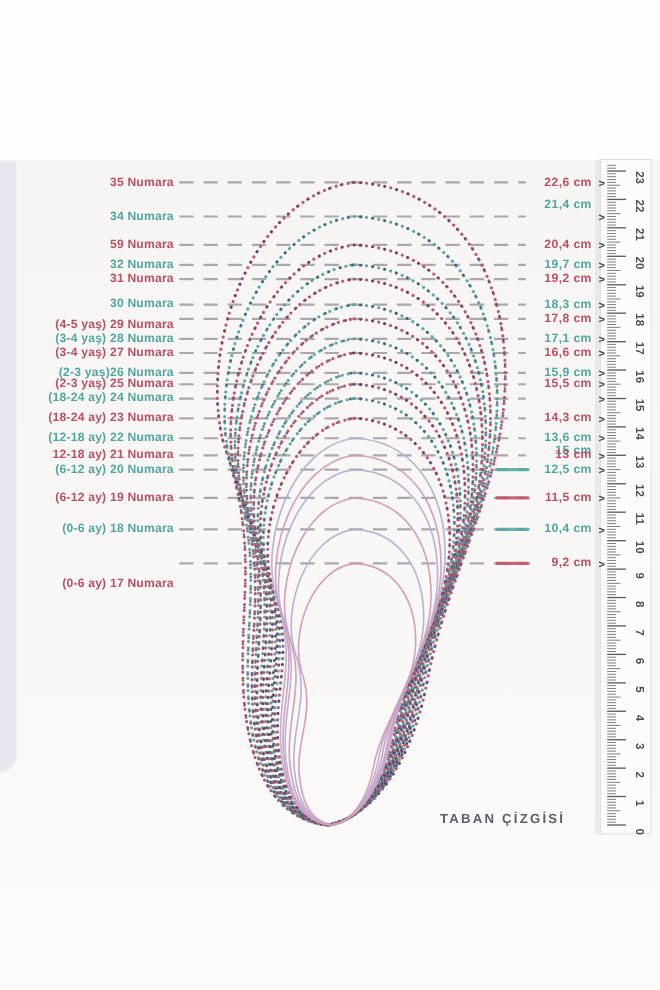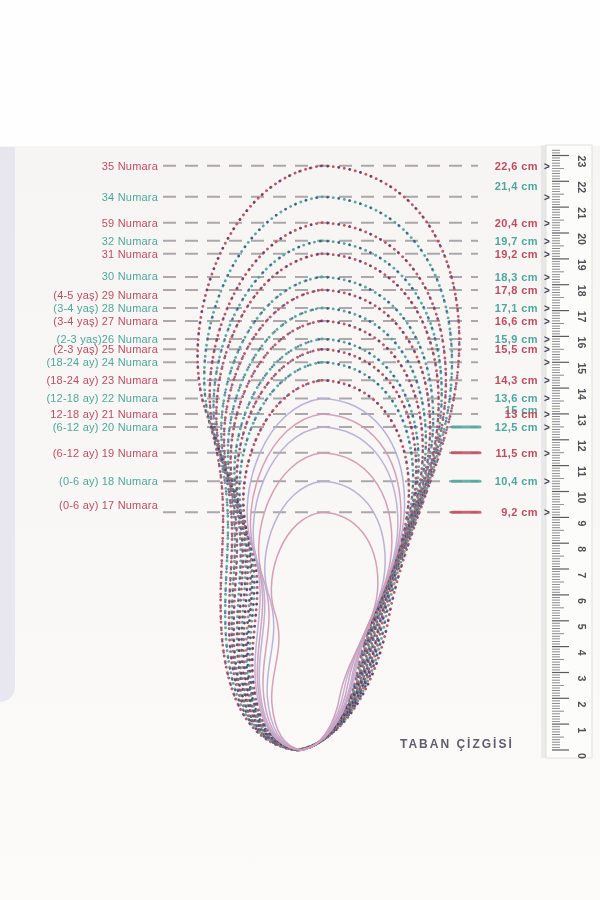--- a/index.html
+++ b/index.html
@@ -16,21 +16,21 @@
     background:linear-gradient(180deg,#f6f5f3 0%,#f9f8f6 60%,#fcfbfa 100%);
   }
   .left-edge-strip{
     position:absolute;left:0;top:147px;width:15px;height:555px;
     background:#e6e4ee;border-bottom-right-radius:16px;opacity:.9;
   }
   .chart-svg{position:absolute;left:0;top:0;}
   .size-col,.cm-col{position:absolute;left:0;top:0;width:600px;height:900px;pointer-events:none;}
   .size-label{
     position:absolute;right:442px;transform:translateY(-52%);
-    font-size:11px;font-weight:normal;letter-spacing:.2px;white-space:nowrap;
+    font-size:11px;font-weight:bold;letter-spacing:.2px;white-space:nowrap;
   }
   .cm-label{
     position:absolute;right:62px;transform:translateY(-52%);
     font-size:11px;font-weight:bold;letter-spacing:.4px;white-space:nowrap;
   }
   .sole-line-label{
     position:absolute;left:368px;top:737px;
     font-size:12px;font-weight:bold;letter-spacing:2px;color:#5d5d6d;margin-left:32px;
   }
 </style>
@@ -398,21 +398,21 @@
       <span class="size-label" style="top: 320.89px; color: rgb(191, 77, 98);">(3-4 yaş) 27 Numara</span>
       <span class="size-label" style="top: 338.985px; color: rgb(79, 166, 158);">(2-3 yaş)26 Numara</span>
       <span class="size-label" style="top: 349.325px; color: rgb(191, 77, 98);">(2-3 yaş) 25 Numara</span>
       <span class="size-label" style="top: 362.25px; color: rgb(79, 166, 158); padding-left: 27px;">(18-24 ay) 24 Numara</span>
       <span class="size-label" style="top: 380.345px; color: rgb(191, 77, 98);">(18-24 ay) 23 Numara</span>
       <span class="size-label" style="top: 398.44px; color: rgb(79, 166, 158);">(12-18 ay) 22 Numara</span>
       <span class="size-label" style="top: 413.95px; color: rgb(191, 77, 98);">12-18 ay) 21 Numara</span>
       <span class="size-label" style="top: 426.875px; color: rgb(79, 166, 158);">(6-12 ay) 20 Numara</span>
       <span class="size-label" style="top: 452.725px; color: rgb(191, 77, 98);">(6-12 ay) 19 Numara</span>
       <span class="size-label" style="top: 481.16px; color: rgb(79, 166, 158);">(0-6 ay) 18 Numara</span>
-      <span class="size-label" style="top: 505px; color: rgb(191, 77, 98); text-align: right;">(0-6 ay) 17 Numara</span>
+      <span class="size-label" style="top: 531px; color: rgb(191, 77, 98); text-align: right;">(0-6 ay) 17 Numara</span>
     </div>
   <div class="cm-col" id="cm-labels">
       <span class="cm-label" style="top: 165.79px; color: rgb(191, 77, 98);">22,6 cm</span>
       <span class="cm-label" style="top: 186px; color: rgb(79, 166, 158);">21,4 cm</span>
       <span class="cm-label" style="top: 222.66px; color: rgb(191, 77, 98);">20,4 cm</span>
       <span class="cm-label" style="top: 240.755px; color: rgb(79, 166, 158);">19,7 cm</span>
       <span class="cm-label" style="top: 253.68px; color: rgb(191, 77, 98); margin-left: 15px;">19,2 cm</span>
       <span class="cm-label" style="top: 276.945px; color: rgb(79, 166, 158);">18,3 cm</span>
       <span class="cm-label" style="top: 289.87px; color: rgb(191, 77, 98);">17,8 cm</span>
       <span class="cm-label" style="top: 307.965px; color: rgb(79, 166, 158);">17,1 cm</span>

